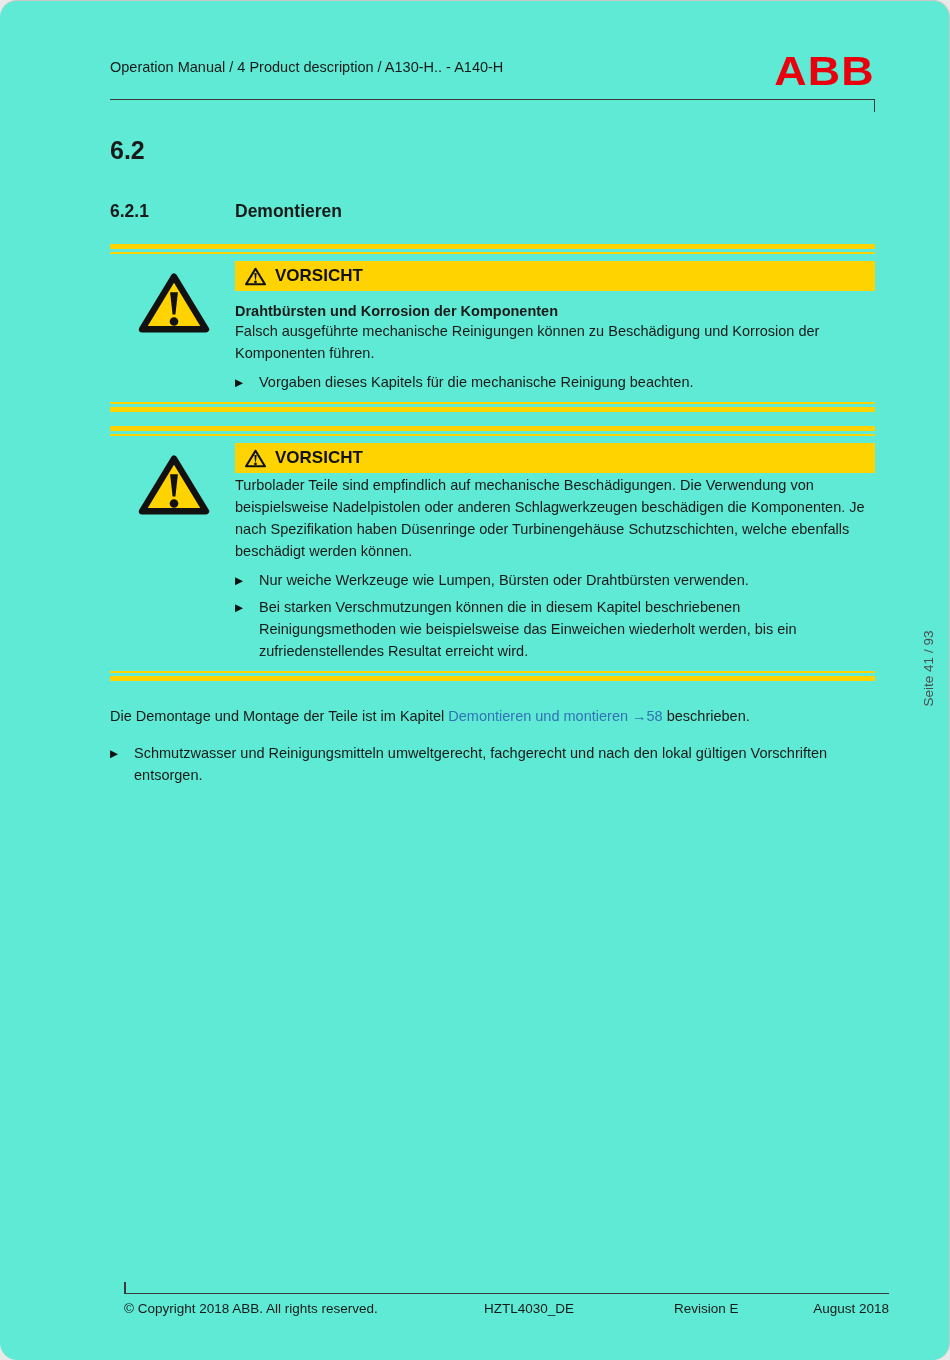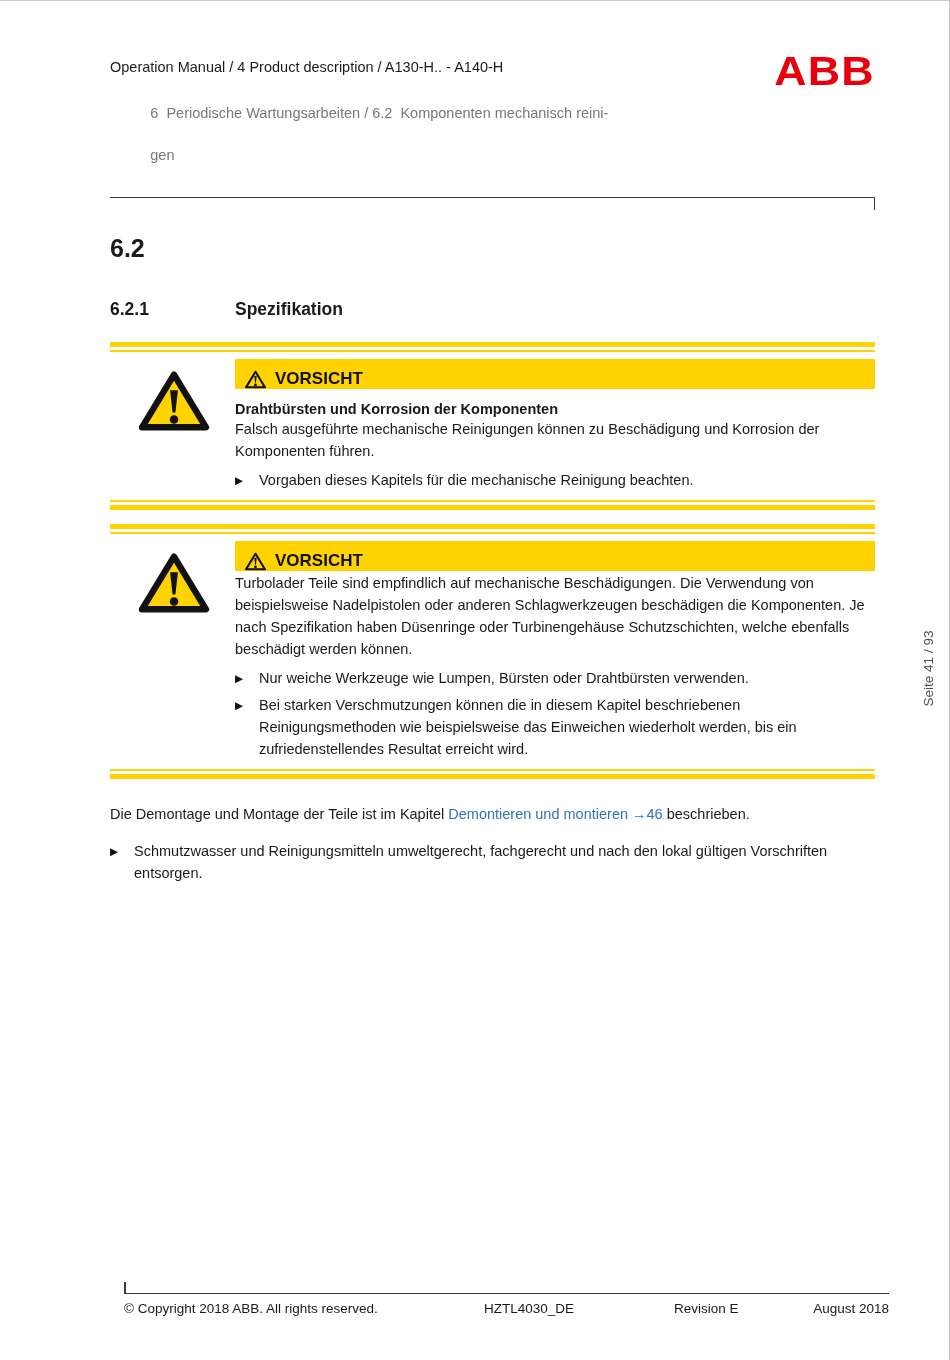--- a/index.html
+++ b/index.html
@@ -1,21 +1,21 @@
 <!DOCTYPE html>
 <html style="--yellow: #ffd300; --red: #e8000d; --link_blue: #3173b6;"><head>
 <meta charset="utf-8">
 <style>
   * { margin:0; padding:0; box-sizing:border-box; }
   html,body { background:#e9e9e9; }
   body { font-family:"Liberation Sans", sans-serif; color:#1a1a1a; }
   .page {
     position:relative; width:950px; height:1360px; margin:0 auto;
-    background:#ffffff; overflow:hidden;
-    border-top:1px solid #c9c9c9; border-right:1px solid #c9c9c9;
+    background:#5eead4; overflow:hidden;
+    border-top:1px solid #c9c9c9; border-right:1px solid #c9c9c9;border-radius:17px;
   }
   .content { position:absolute; left:110px; width:765px; top:0; }
 
   
   .header { display:flex; justify-content:space-between; align-items:flex-start; margin-top:58px; }
   .header-line1 { font-size:14.5px; color:#1a1a1a; white-space:pre-wrap; }
   .header-line2 { font-size:14.5px; color:#777; line-height:1.45; margin-top:7px; white-space:pre-wrap; }
   .abb-logo {
     font-size:40px; font-weight:bold; color:var(--red,#e60005);
     letter-spacing:1px; transform:scale(1.12,1.0); transform-origin:right top;
@@ -37,21 +37,21 @@
   .warning-block + .warning-block { margin-top:14px; }
   .rule .thick { height:5px; background:var(--yellow,#ffd300); }
   .rule .thin  { height:2px; background:var(--yellow,#ffd300); }
   .rule .gap   { height:3px; }
   .warn-body { display:flex; padding:5px 0 9px 0; }
   .warn-icon-col { width:125px; flex:none; padding-left:28px; padding-top:12px; }
   .warn-icon-col svg { display:block; }
   .warn-content { flex:1; min-width:0; }
   .warn-banner {
     background:var(--yellow,#ffd300); height:30px; margin-top:2px;
-    display:flex; align-items:flex-end; gap:9px; padding-left:10px;
+    display:flex; align-items:center; gap:9px; padding-left:10px;
     font-size:17px; font-weight:bold; color:#111;
   }
   .warn-title { font-size:14.5px; font-weight:bold; margin-top:12px; }
   .warn-text  { font-size:14.5px; line-height:1.52; margin-top:1px; }
   .warn-bullets { margin-top:7px; }
   .bullet-item { display:flex; font-size:14.5px; line-height:1.52; margin-top:5px; }
   .bullet-item .arrow { width:24px; flex:none; font-size:10.5px; padding-top:3.5px; color:#111; }
   .bullet-item .b-text { flex:1; min-width:0; }
 
   
@@ -78,38 +78,34 @@
 </style>
 </head>
 <body>
 
 <div class="page">
   <div class="content">
 
     <div class="header">
       <div>
         <div class="header-line1">Operation Manual / 4 Product description / A130-H.. - A140-H</div>
-        <div class="header-line2">
-          <span>6  Periodische Wartungsarbeiten / 6.2  Komponenten mechanisch reini-</span><br>
-          <span>gen</span>
-        </div>
       </div>
       <div class="abb-logo">ABB</div>
     </div>
     <div class="header-rule">
       <span class="tick-right"></span>
     </div>
 
     <div class="section-heading">
       <span class="num">6.2</span>
     </div>
 
     <div class="subsection-heading">
       <span class="num">6.2.1</span>
-      <span class="title">Spezifikation</span>
+      <span class="title">Demontieren</span>
     </div>
 
     <div class="warning-block">
       <div class="rule">
         <div class="thick"></div>
           <div class="gap"></div>
           <div class="thin"></div>
       </div>
       <div class="warn-body">
         <div class="warn-icon-col">
@@ -182,21 +178,21 @@
         </div>
       </div>
       <div class="rule">
         <div class="thin"></div>
           <div class="gap"></div>
           <div class="thick"></div>
       </div>
     </div>
 
     <p class="para">
-      <span>Die Demontage und Montage der Teile ist im Kapitel </span><a>Demontieren und montieren →46</a><span> beschrieben.</span>
+      <span>Die Demontage und Montage der Teile ist im Kapitel </span><a>Demontieren und montieren →58</a><span> beschrieben.</span>
     </p>
 
     <div class="bullet-item loose-bullet">
       <span class="arrow">▶</span>
       <span class="b-text">Schmutzwasser und Reinigungsmitteln umweltgerecht, fachgerecht und nach den lokal gültigen Vorschriften entsorgen.</span>
     </div>
 
   </div>
 
   <div class="side-label">Seite 41 / 93</div>

